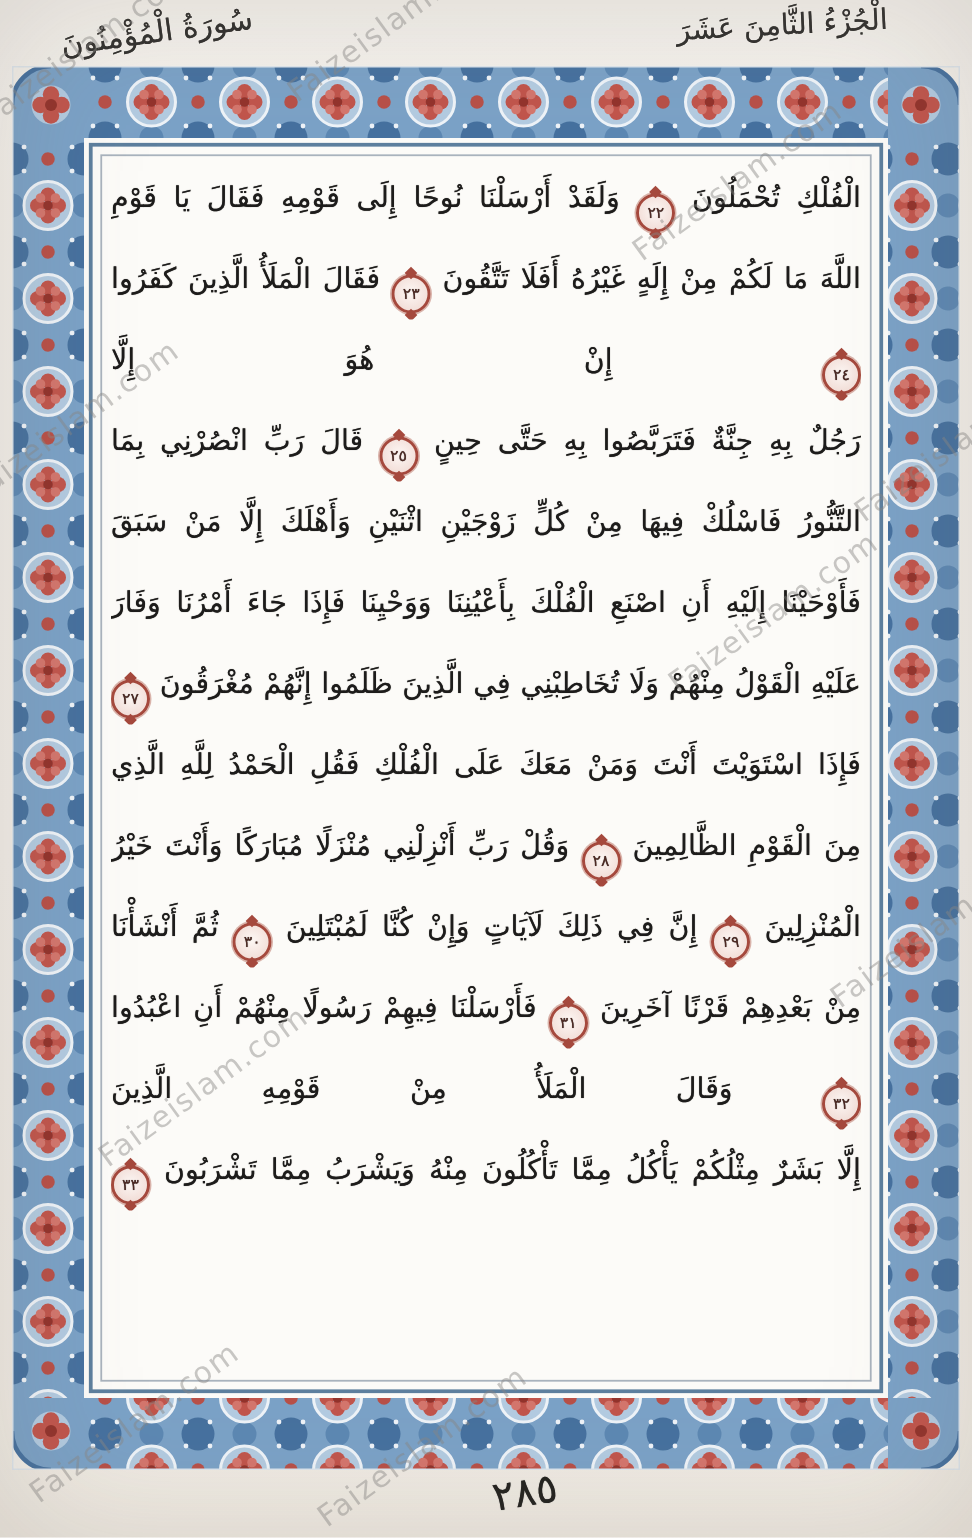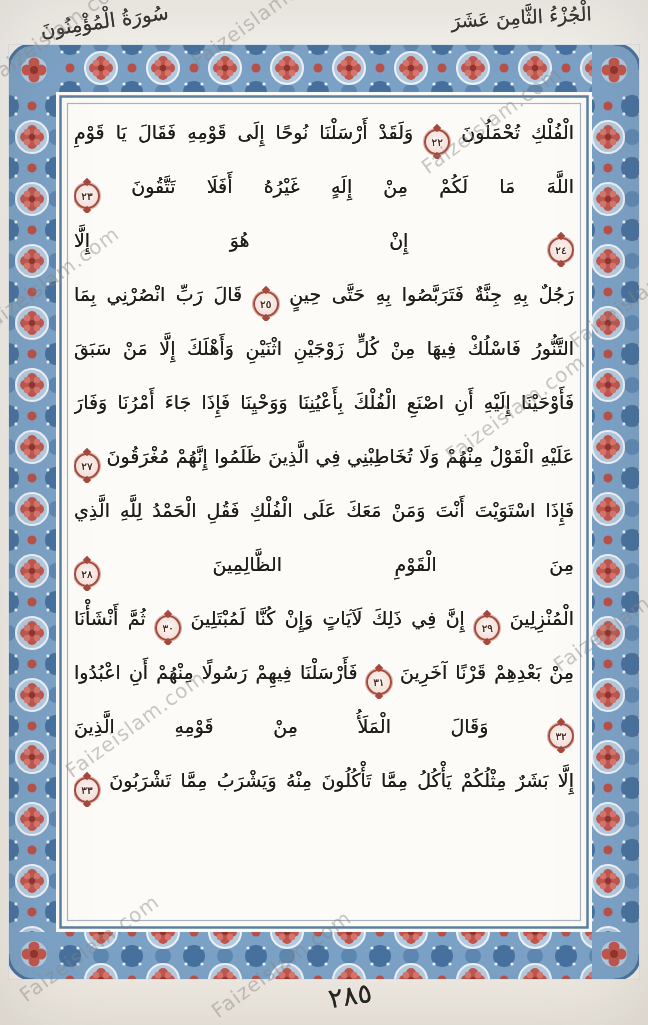--- a/index.html
+++ b/index.html
@@ -190,28 +190,28 @@
 
     <rect x="48" y="48" width="536" height="840" fill="#fcfbf8"></rect>
     <rect x="52.5" y="52.5" width="527" height="831" fill="none" stroke="#5d7f9e" stroke-width="2.5"></rect>
     <rect x="59.5" y="59.5" width="513" height="817" fill="none" stroke="#a9b3bd" stroke-width="1.2"></rect>
     <rect x="0.5" y="0.5" width="631" height="935" fill="none" stroke="#dde5ec" stroke-width="1"></rect>
   </svg>
 
   <div class="text-panel" dir="rtl">
     <div class="qlines">
         <div class="qline"><span class="qtext">الْفُلْكِ تُحْمَلُونَ</span> <span class="ayah-marker"><span class="ayah-num">٢٢</span></span> <span class="qtext">وَلَقَدْ أَرْسَلْنَا نُوحًا إِلَى قَوْمِهِ فَقَالَ يَا قَوْمِ اعْبُدُوا</span> </div>
-        <div class="qline"><span class="qtext">اللَّهَ مَا لَكُمْ مِنْ إِلَهٍ غَيْرُهُ أَفَلَا تَتَّقُونَ</span> <span class="ayah-marker"><span class="ayah-num">٢٣</span></span>  </div>
+        <div class="qline"><span class="qtext">اللَّهَ مَا لَكُمْ مِنْ إِلَهٍ غَيْرُهُ أَفَلَا تَتَّقُونَ</span> <span class="ayah-marker"><span class="ayah-num">٢٣</span></span> <span class="qtext">فَقَالَ الْمَلَأُ الَّذِينَ كَفَرُوا</span> </div>
         <div class="qline"> <span class="ayah-marker"><span class="ayah-num">٢٤</span></span> <span class="qtext">إِنْ هُوَ إِلَّا</span> </div>
         <div class="qline"><span class="qtext">رَجُلٌ بِهِ جِنَّةٌ فَتَرَبَّصُوا بِهِ حَتَّى حِينٍ</span> <span class="ayah-marker"><span class="ayah-num">٢٥</span></span> <span class="qtext">قَالَ رَبِّ انْصُرْنِي بِمَا كَذَّبُونِ</span>  </div>
         <div class="qline"><span class="qtext">التَّنُّورُ فَاسْلُكْ فِيهَا مِنْ كُلٍّ زَوْجَيْنِ اثْنَيْنِ وَأَهْلَكَ إِلَّا مَنْ سَبَقَ</span> </div>
         <div class="qline"><span class="qtext">فَأَوْحَيْنَا إِلَيْهِ أَنِ اصْنَعِ الْفُلْكَ بِأَعْيُنِنَا وَوَحْيِنَا فَإِذَا جَاءَ أَمْرُنَا وَفَارَ</span> </div>
         <div class="qline"><span class="qtext">عَلَيْهِ الْقَوْلُ مِنْهُمْ وَلَا تُخَاطِبْنِي فِي الَّذِينَ ظَلَمُوا إِنَّهُمْ مُغْرَقُونَ</span> <span class="ayah-marker"><span class="ayah-num">٢٧</span></span> </div>
         <div class="qline"><span class="qtext">فَإِذَا اسْتَوَيْتَ أَنْتَ وَمَنْ مَعَكَ عَلَى الْفُلْكِ فَقُلِ الْحَمْدُ لِلَّهِ الَّذِي نَجَّانَا</span> </div>
-        <div class="qline"><span class="qtext">مِنَ الْقَوْمِ الظَّالِمِينَ</span> <span class="ayah-marker"><span class="ayah-num">٢٨</span></span>  </div>
+        <div class="qline"><span class="qtext">مِنَ الْقَوْمِ الظَّالِمِينَ</span> <span class="ayah-marker"><span class="ayah-num">٢٨</span></span> <span class="qtext">وَقُلْ رَبِّ أَنْزِلْنِي مُنْزَلًا مُبَارَكًا وَأَنْتَ خَيْرُ</span> </div>
         <div class="qline"><span class="qtext">الْمُنْزِلِينَ</span> <span class="ayah-marker"><span class="ayah-num">٢٩</span></span> <span class="qtext">إِنَّ فِي ذَلِكَ لَآيَاتٍ وَإِنْ كُنَّا لَمُبْتَلِينَ</span> <span class="ayah-marker"><span class="ayah-num">٣٠</span></span> <span class="qtext">ثُمَّ أَنْشَأْنَا</span> </div>
         <div class="qline"><span class="qtext">مِنْ بَعْدِهِمْ قَرْنًا آخَرِينَ</span> <span class="ayah-marker"><span class="ayah-num">٣١</span></span> <span class="qtext">فَأَرْسَلْنَا فِيهِمْ رَسُولًا مِنْهُمْ أَنِ اعْبُدُوا اللَّهَ</span> </div>
         <div class="qline"> <span class="ayah-marker"><span class="ayah-num">٣٢</span></span> <span class="qtext">وَقَالَ الْمَلَأُ مِنْ قَوْمِهِ الَّذِينَ</span> </div>
         <div class="qline"><span class="qtext">إِلَّا بَشَرٌ مِثْلُكُمْ يَأْكُلُ مِمَّا تَأْكُلُونَ مِنْهُ وَيَشْرَبُ مِمَّا تَشْرَبُونَ</span> <span class="ayah-marker"><span class="ayah-num">٣٣</span></span> </div>
       </div>
   </div>
 
   <div class="page-number">٢٨٥</div>
 
   <div class="watermark w1">Faizeislam.com</div>

